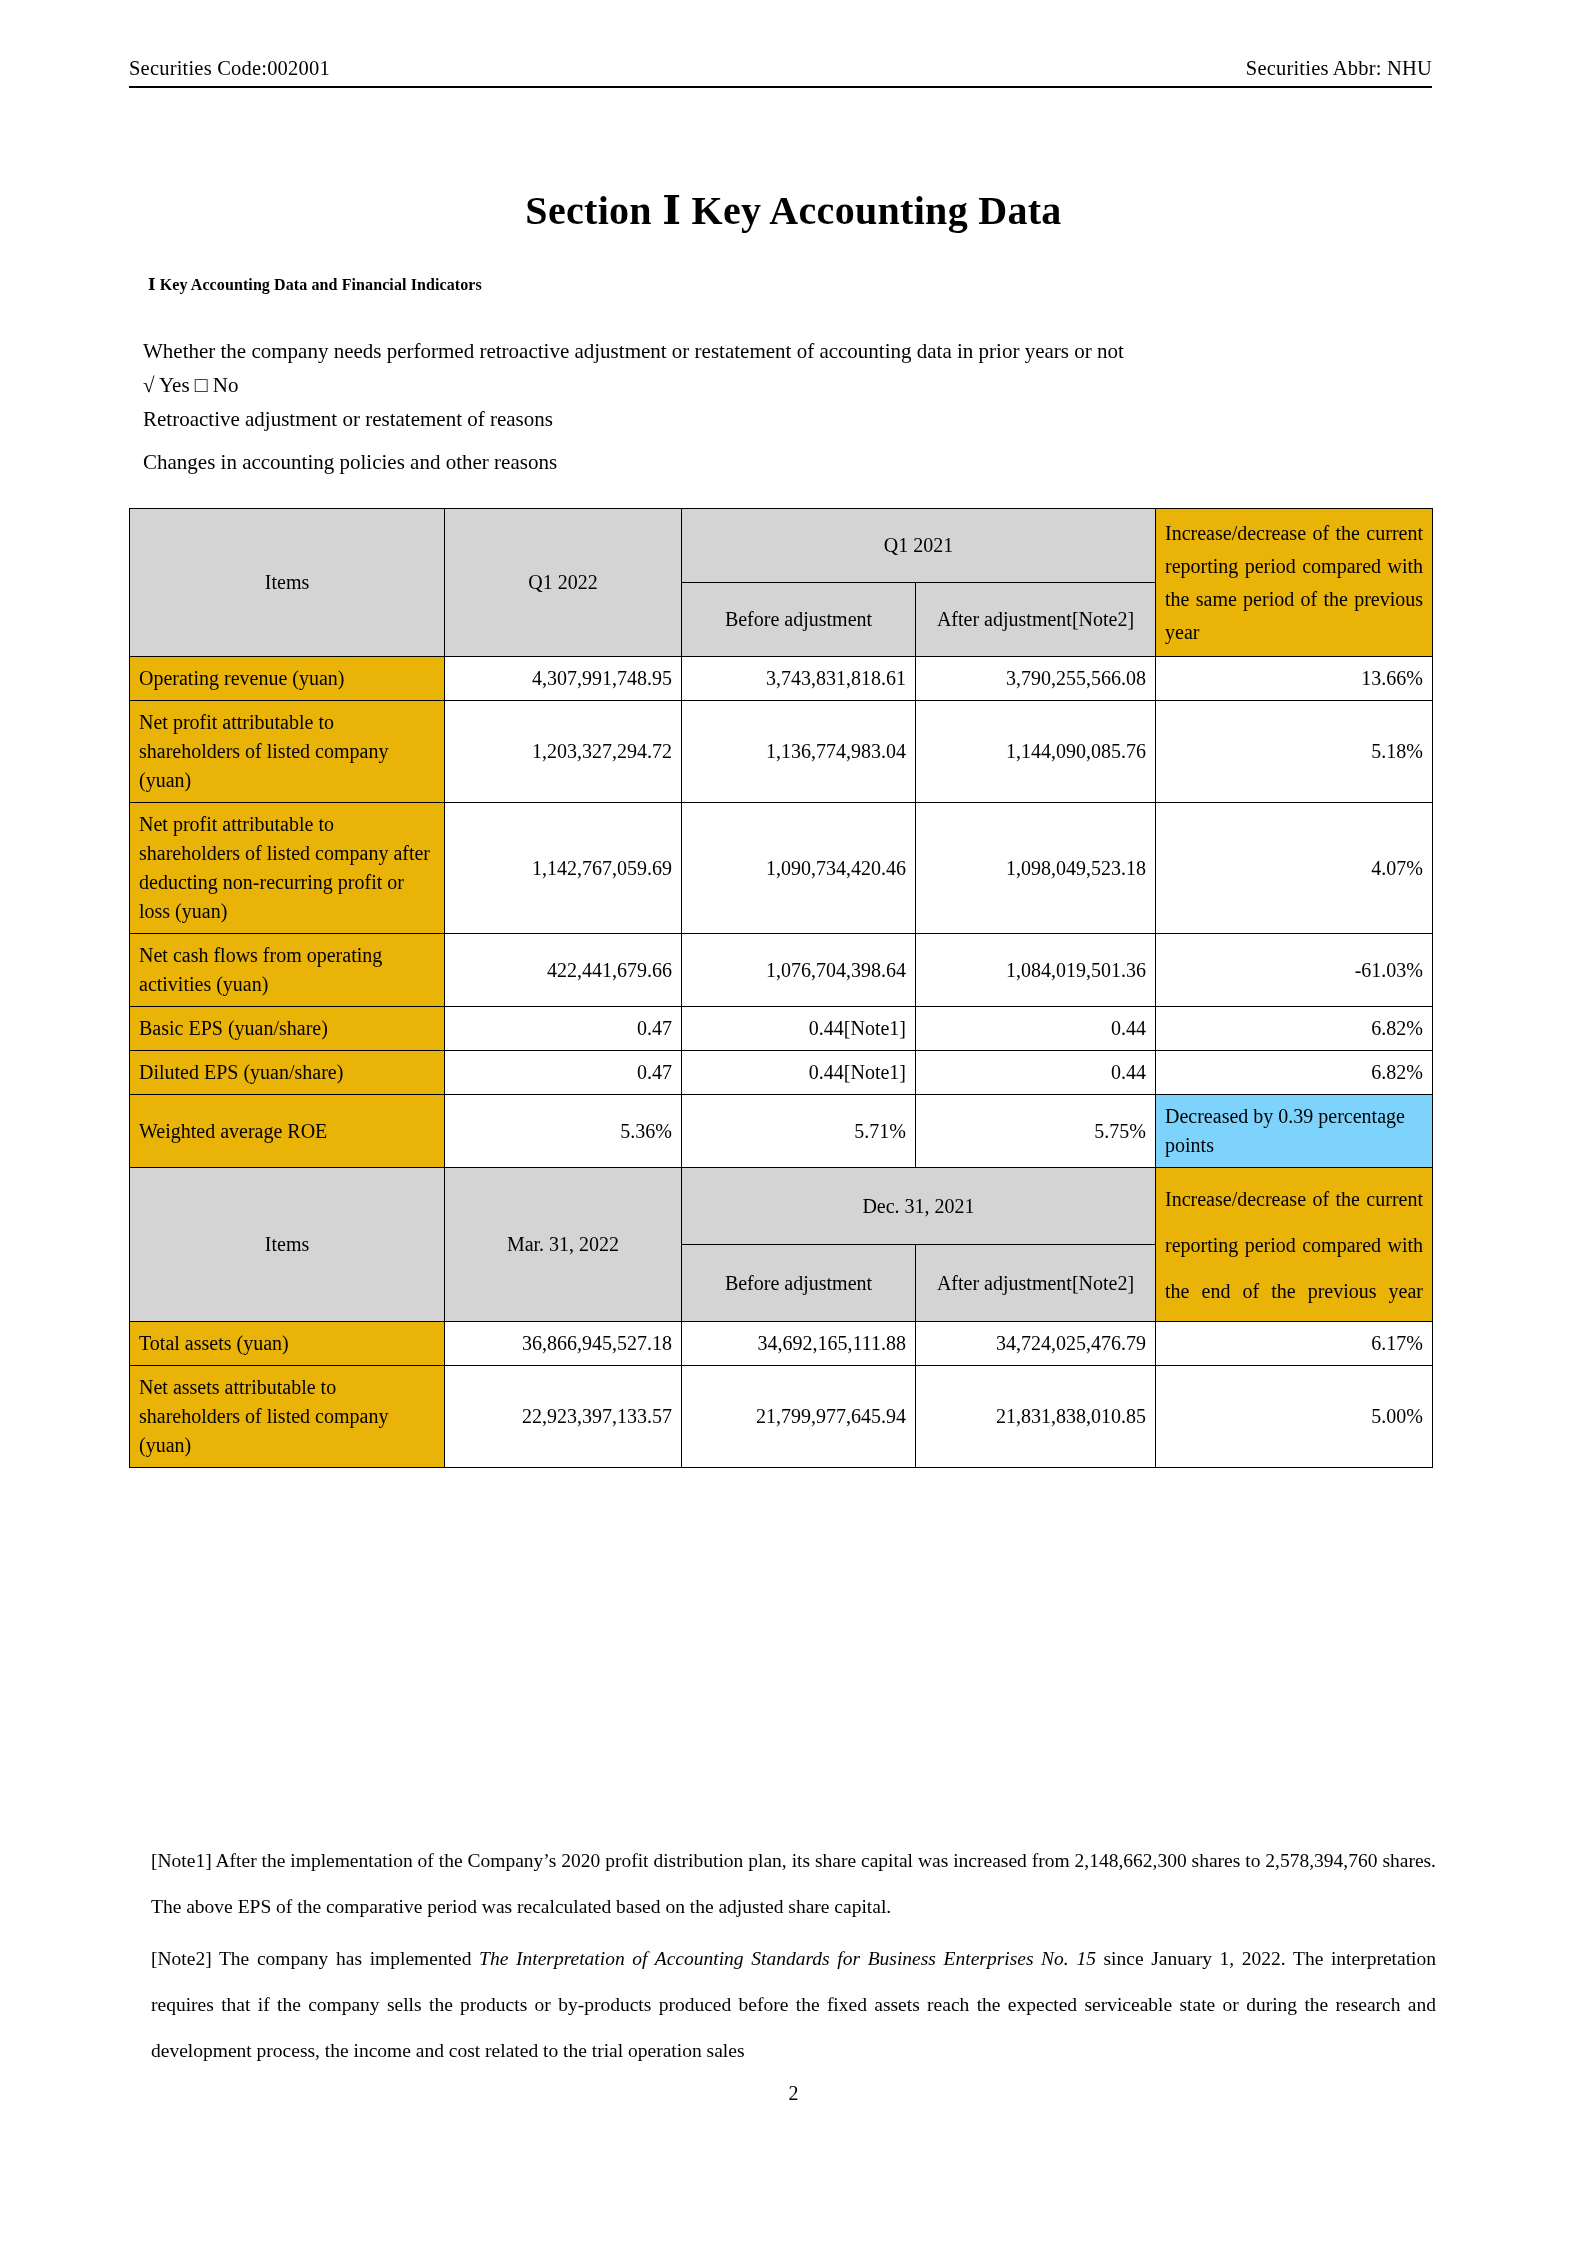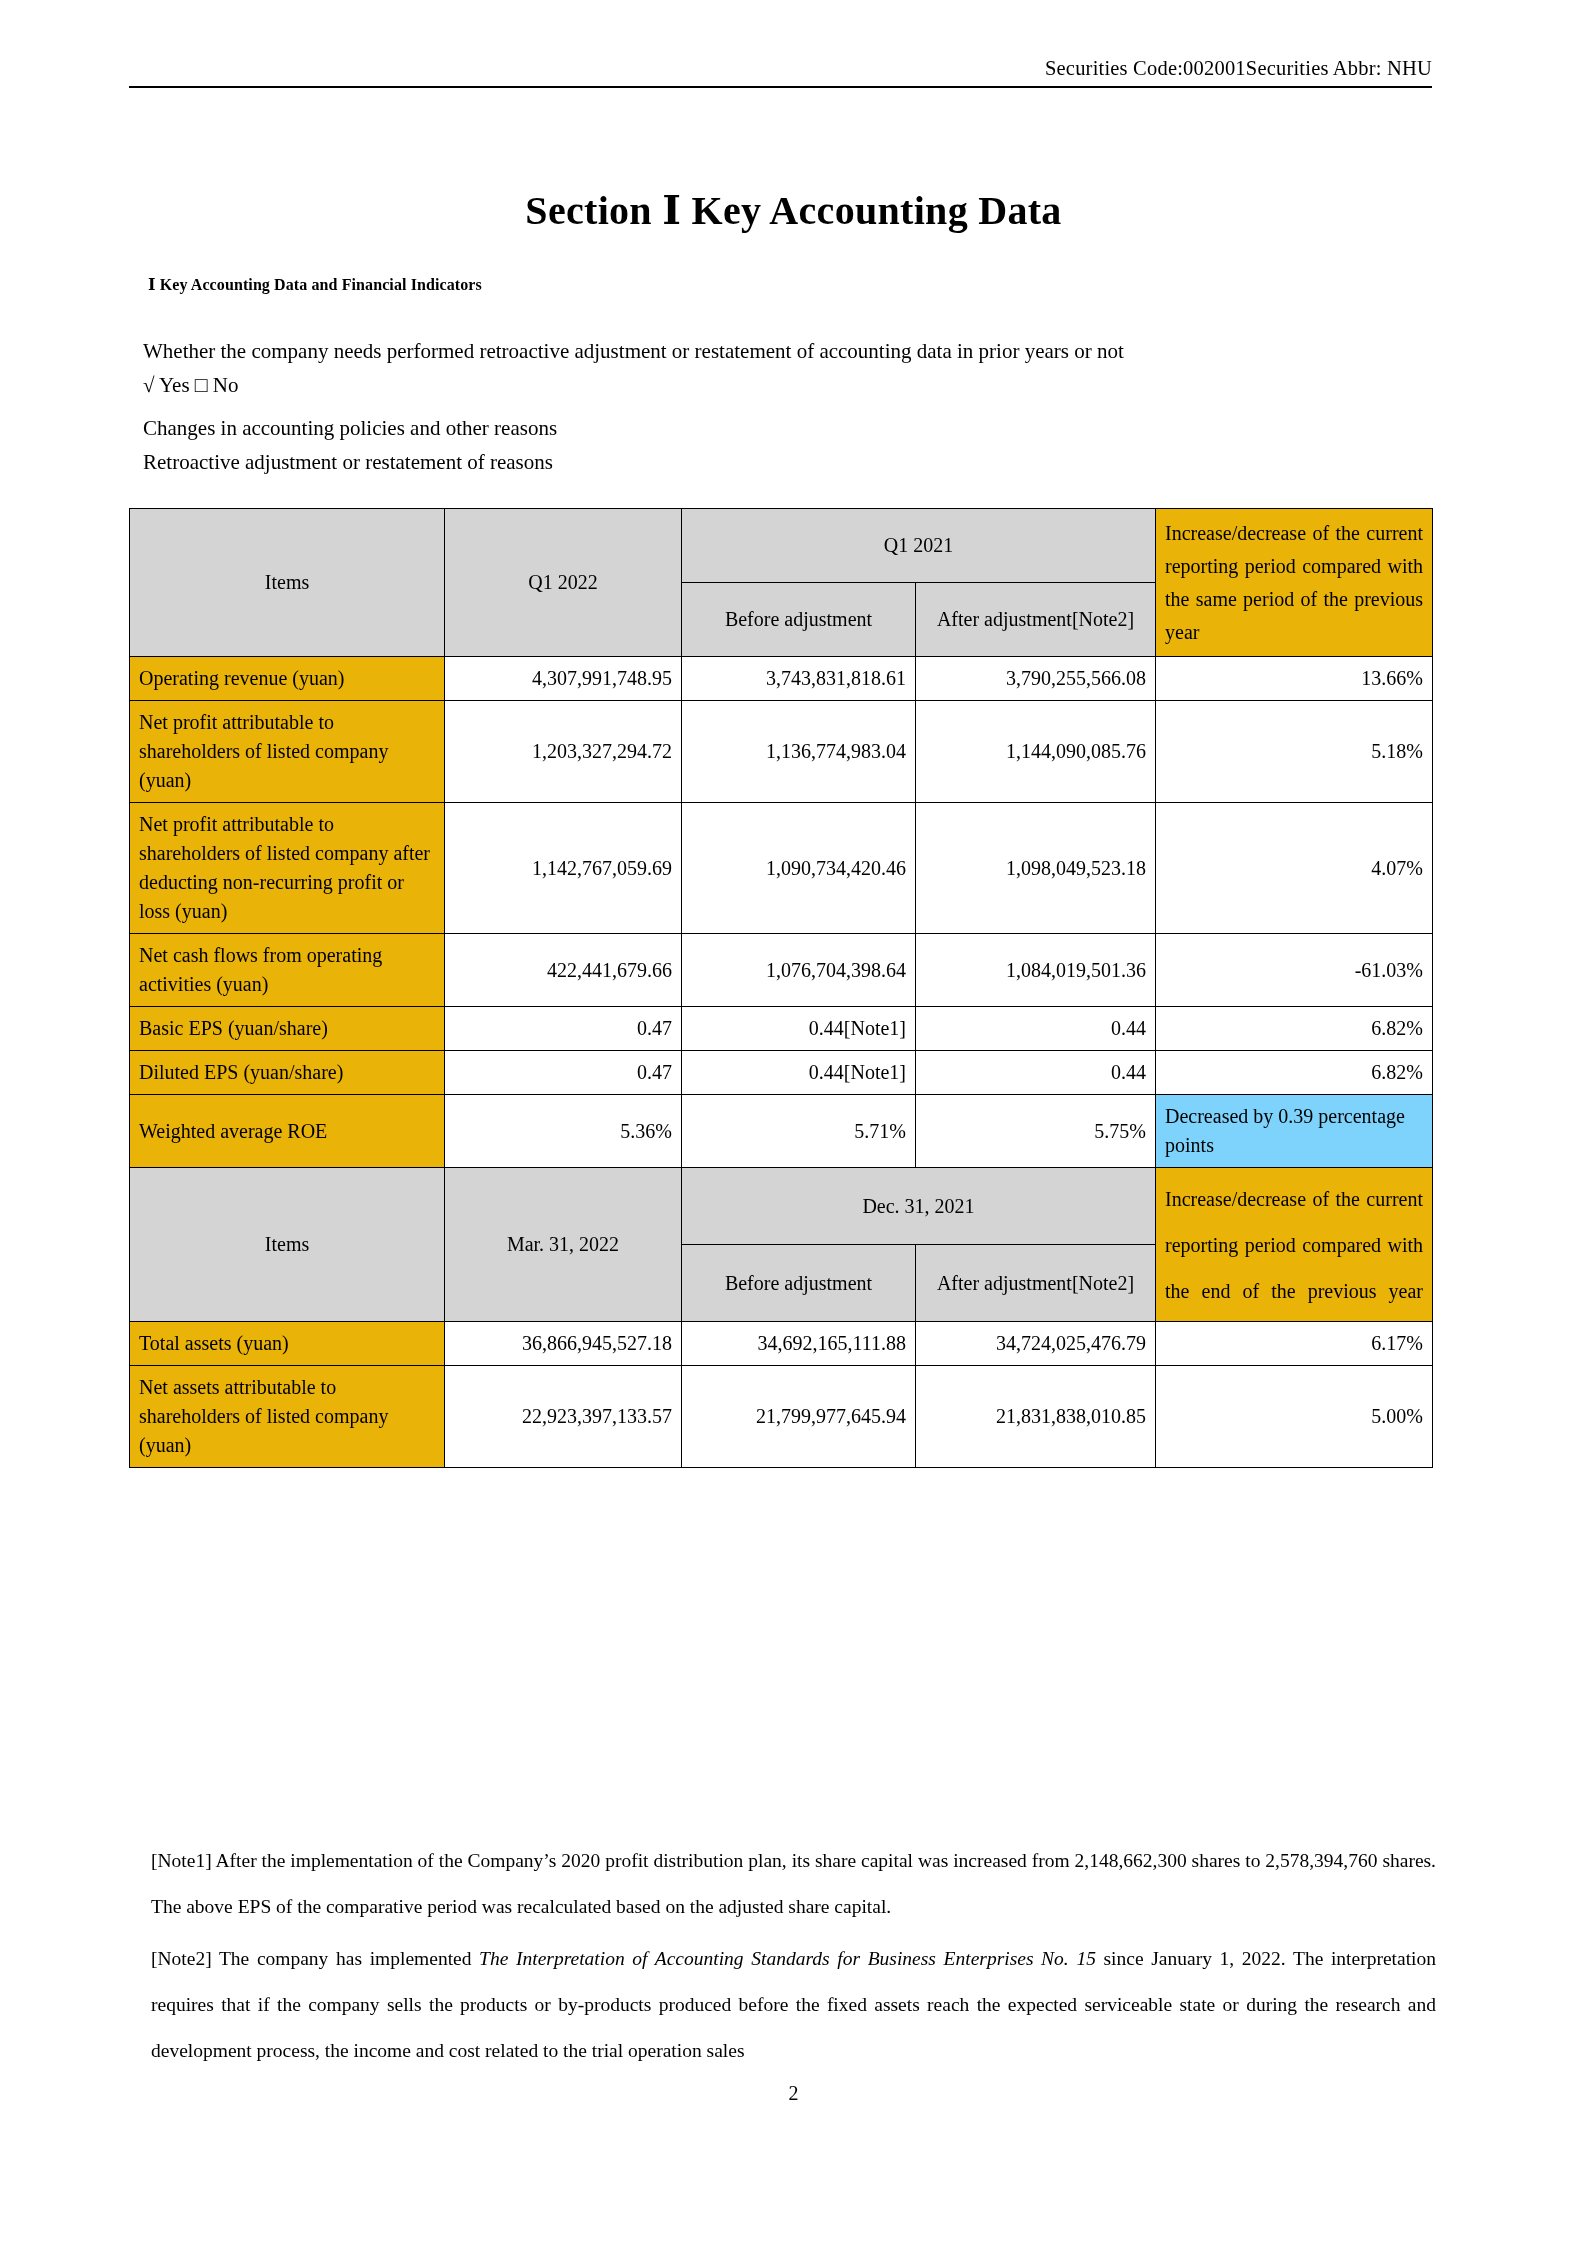--- a/index.html
+++ b/index.html
@@ -24,21 +24,21 @@
     padding: 0;
   }
 
   
   .run-header {
     position: absolute;
     left: 129px;
     top: 57px;
     width: 1303px;
     display: flex;
-    justify-content: flex-end;
+    justify-content: space-between;
     align-items: flex-end;
     font-size: 20.5px;
     letter-spacing: 0.2px;
     padding-bottom: 6px;
     border-bottom: 2.2px solid #000;
   }
   .run-header span { white-space: pre; }
 
   
   .doc-title {
@@ -151,22 +151,22 @@
     <span>Securities Code:002001</span>
     <span>Securities Abbr: NHU</span>
   </div>
 
   <div class="doc-title">Section Ⅰ  Key Accounting Data</div>
   <div class="sec-title">Ⅰ Key Accounting Data and Financial Indicators</div>
 
   <div class="intro">
     <span class="ln">Whether the company needs performed retroactive adjustment or restatement of accounting data in prior years or not</span>
     <span class="ln">√ Yes □ No</span>
+    <span class="ln">Retroactive adjustment or restatement of reasons</span>
     <span class="ln sp">Changes in accounting policies and other reasons</span>
-    <span class="ln">Retroactive adjustment or restatement of reasons</span>
   </div>
 
   <table class="fin-table">
     <colgroup>
       <col class="c-item">
         <col class="c-cur">
         <col class="c-bef">
         <col class="c-aft">
         <col class="c-chg">
     </colgroup>

